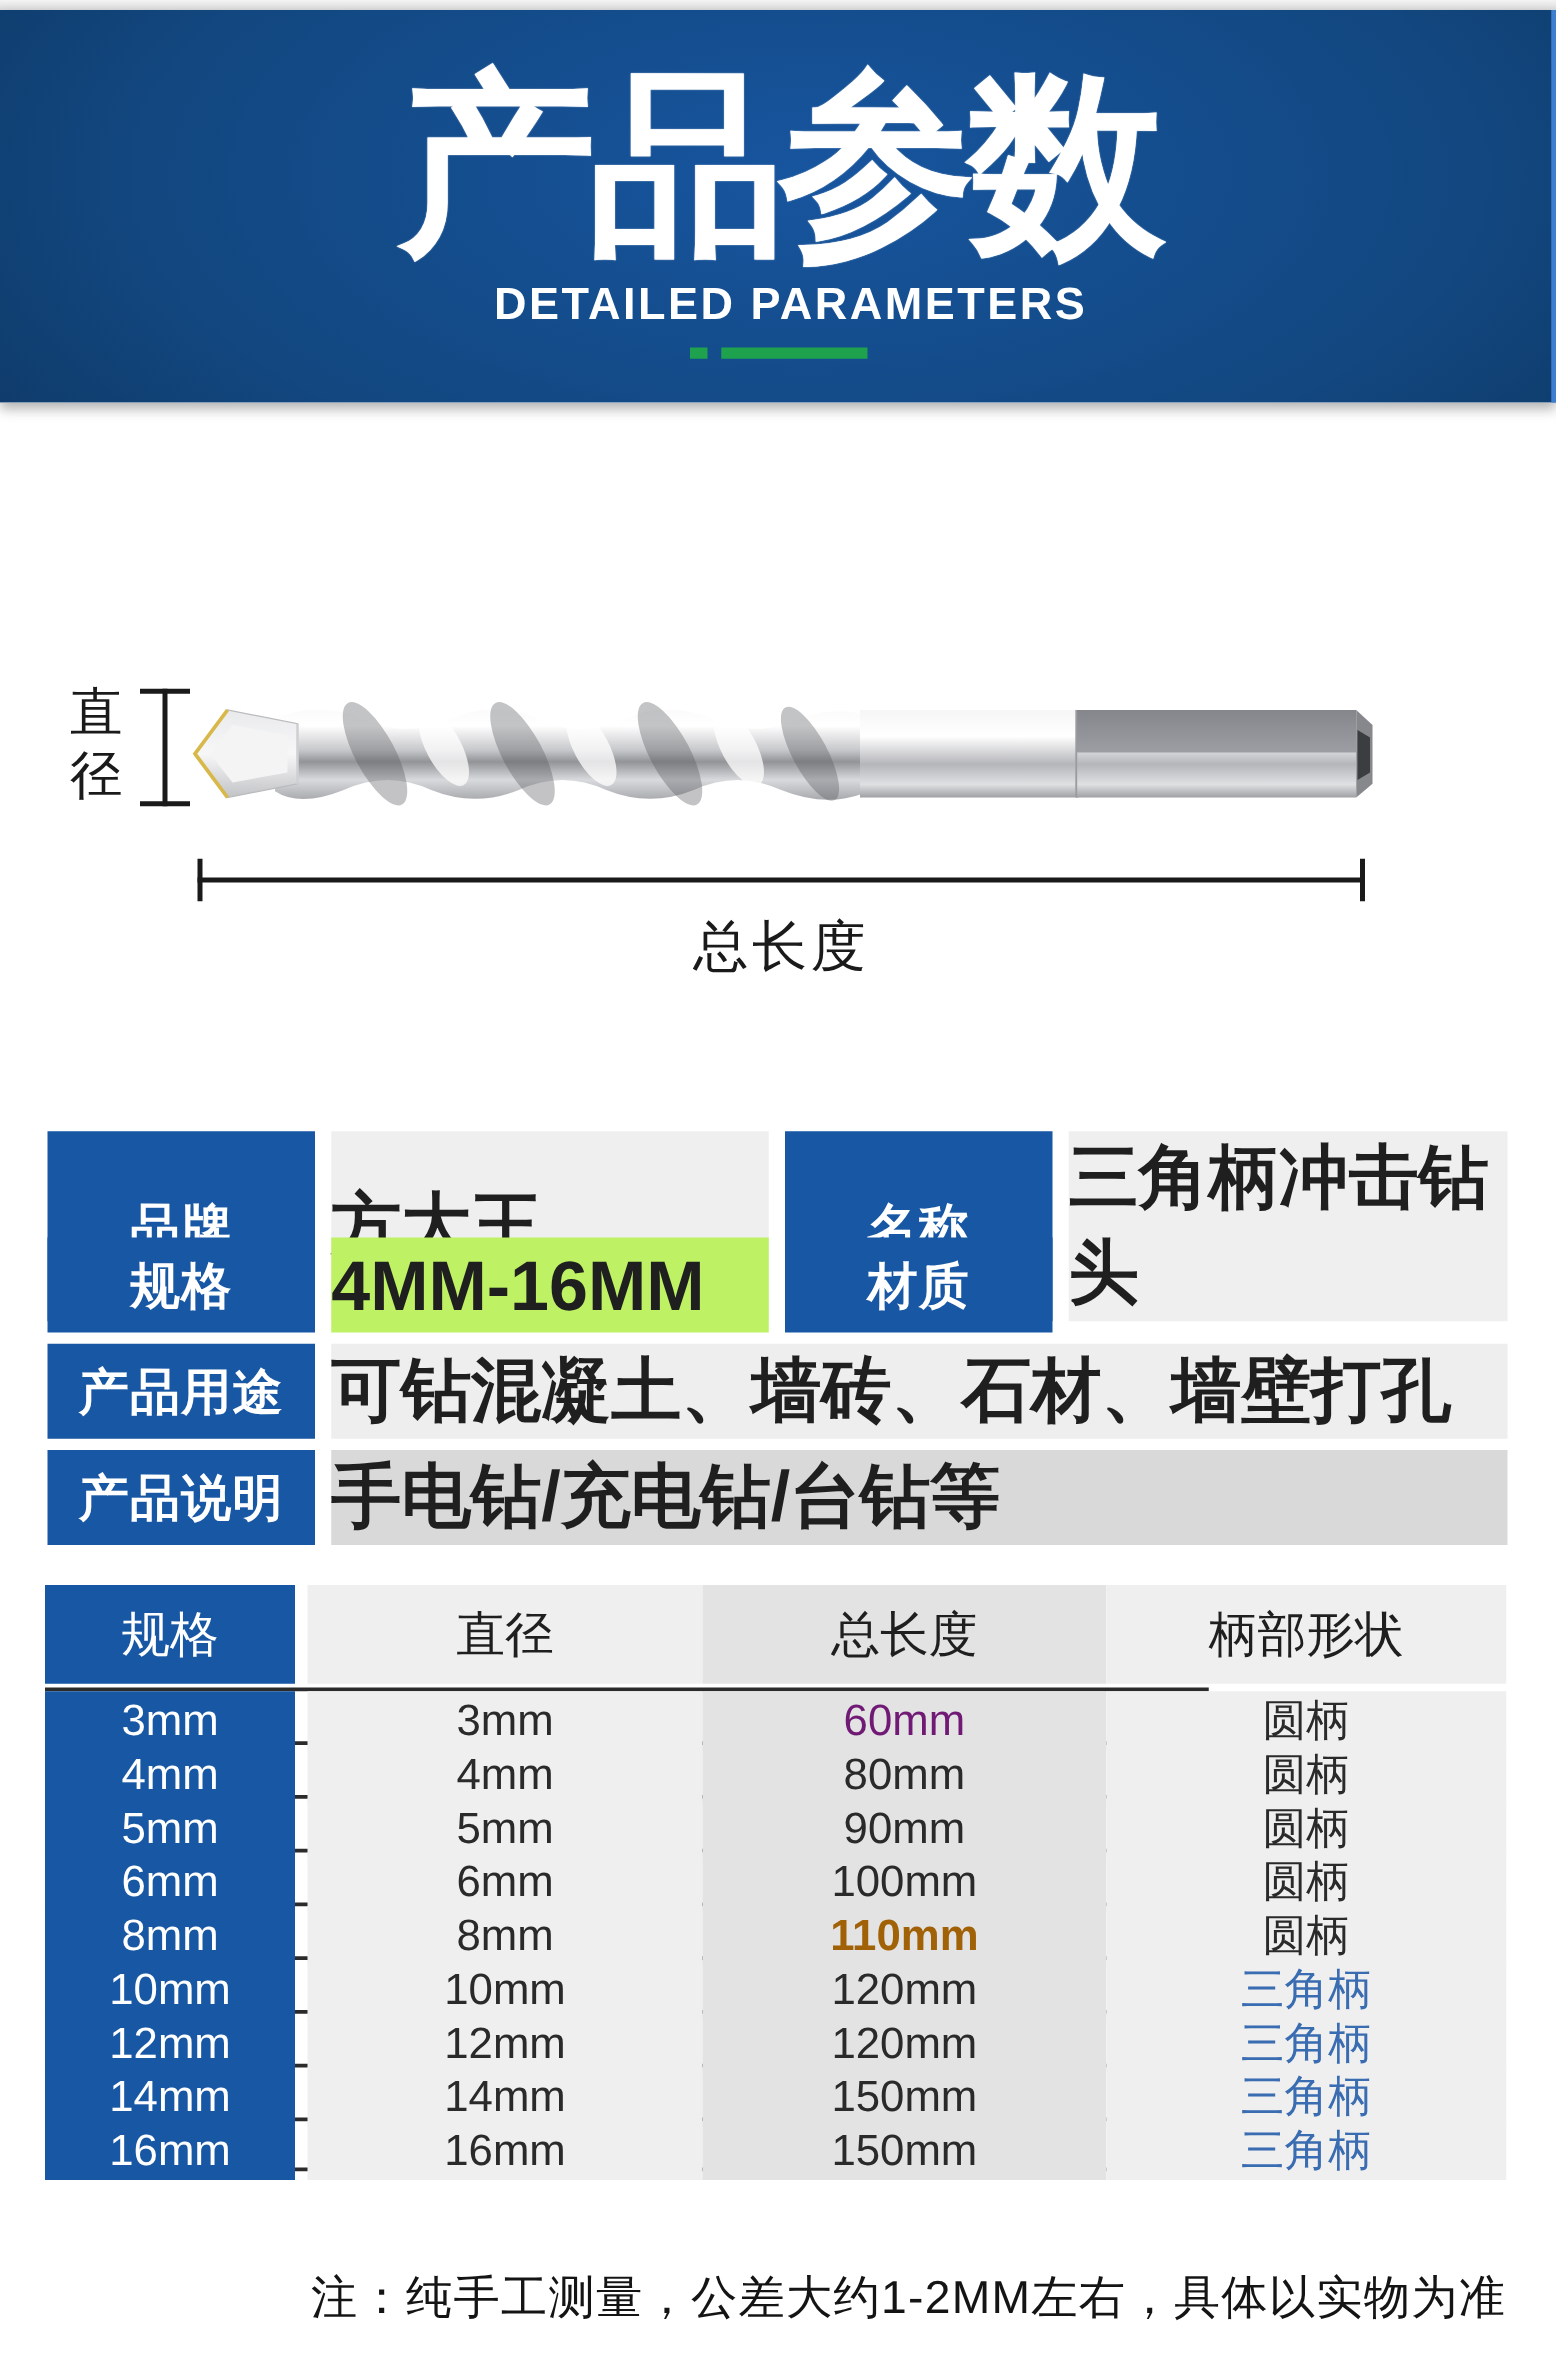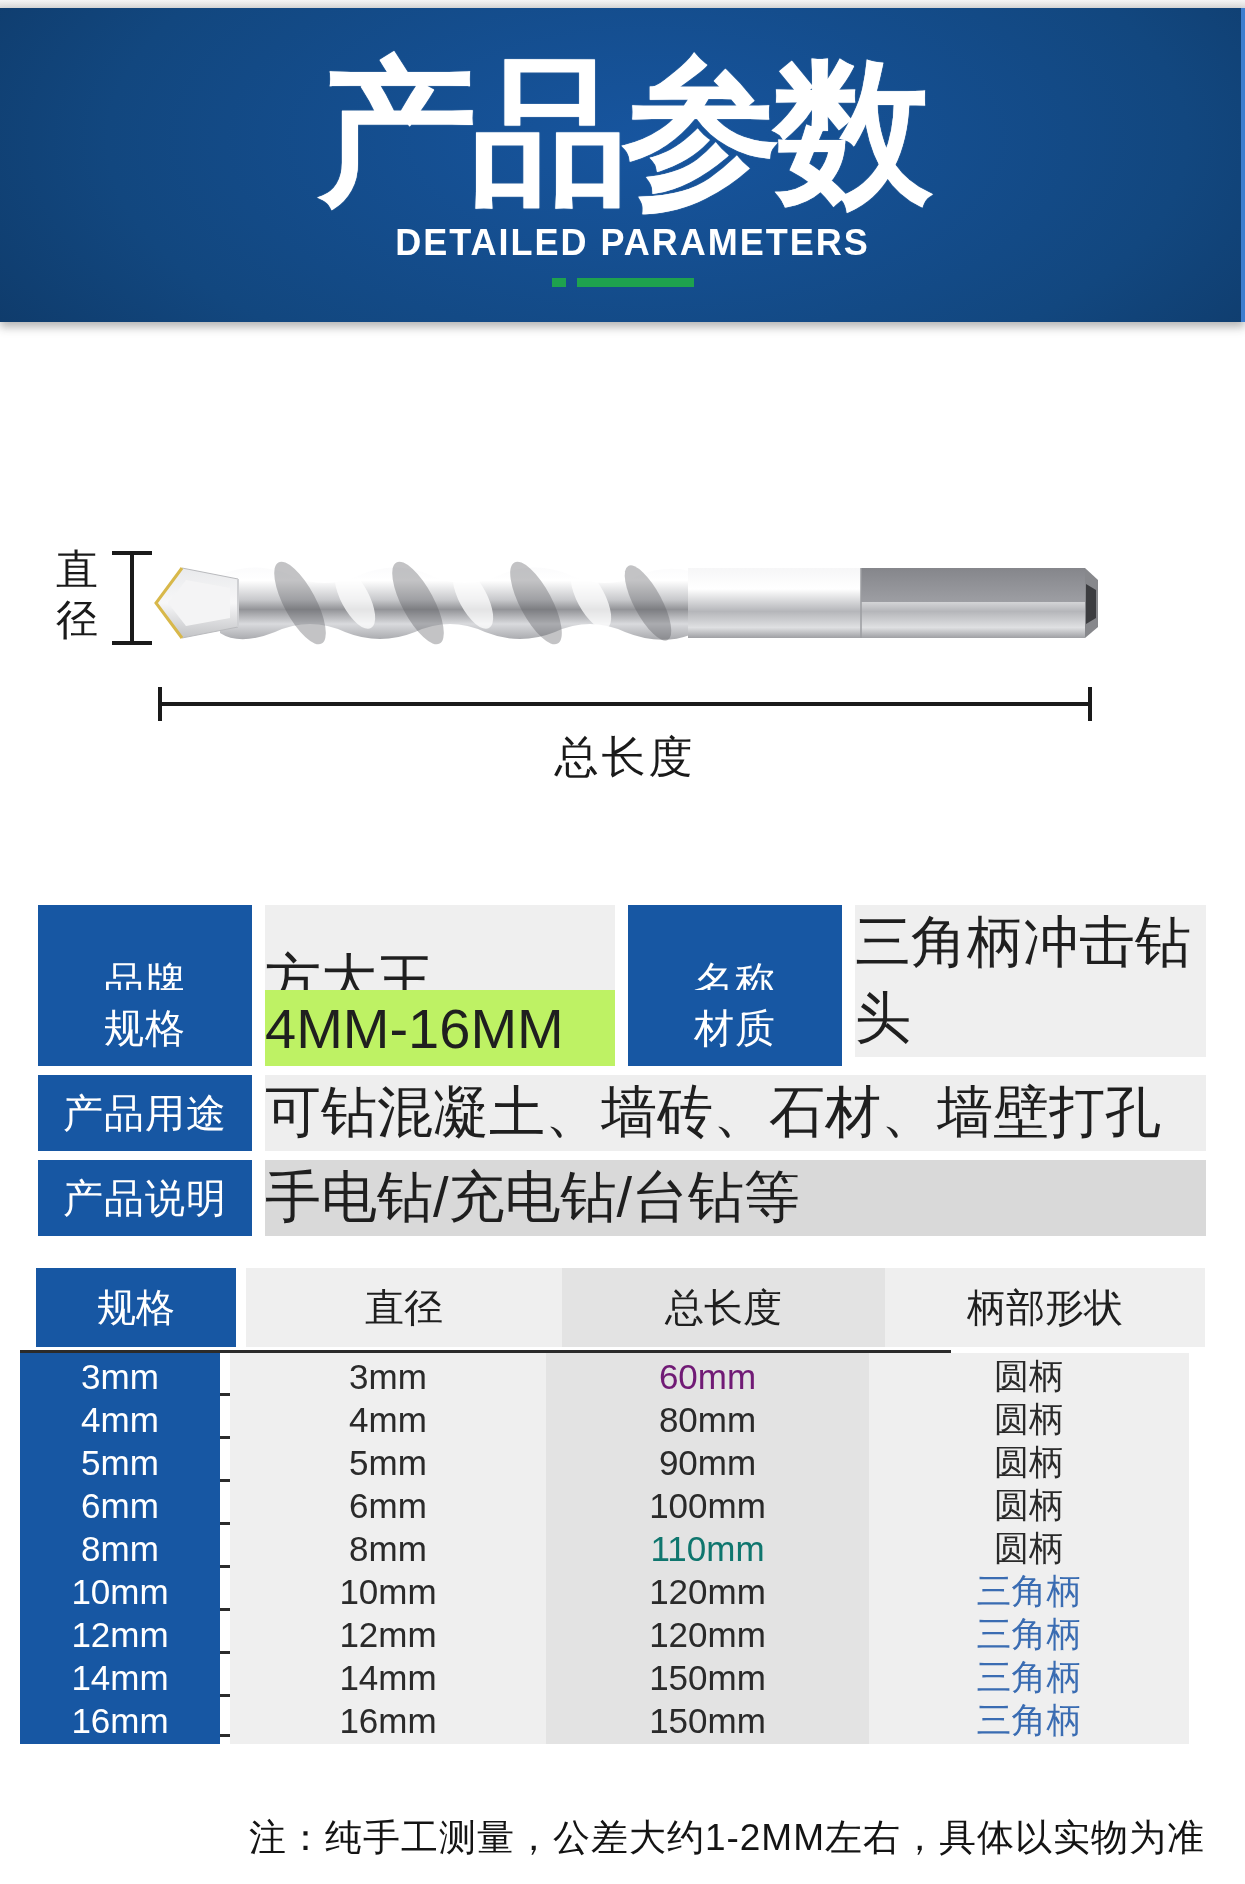--- a/index.html
+++ b/index.html
@@ -55,42 +55,42 @@
   .len-line .h { position:absolute; left:0; top:15px; width:100%; height:4px; background:#1a1a1a; }
   .len-line .t { position:absolute; top:0; width:4px; height:34px; background:#1a1a1a; }
   .len-line .t.l { left:0; } .len-line .t.r { right:0; }
   .len-label {
     position:absolute; left:158px; top:728px; width:934px;
     text-align:center; font-size:44px; color:#1a1a1a; letter-spacing:3px;
   }
   
   .info-row {
     position:absolute; left:38px; width:1168px; height:76px;
-    display:grid; column-gap:13px;
+    display:grid; column-gap:13px;font-weight:bold;
   }
   .info-row.half { grid-template-columns:214px 350px 214px 351px; }
   .info-row.full { grid-template-columns:214px 941px; }
   .cell-label {
     display:flex; align-items:center; justify-content:center;
     color:#ffffff; font-size:40px; letter-spacing:1px;
   }
   .cell-value {
     display:flex; align-items:center;
     font-size:56px; color:#1f1f1f;
   }
   
   .spec-header {
     position:absolute; left:36px; top:1268px; width:1169px; height:79px;
     display:grid; grid-template-columns:200px 10px 316px 323px 320px;
   }
   .spec-header > div {
     display:flex; align-items:center; justify-content:center;
     font-size:39px; color:#1f1f1f;
   }
-  .spec-body { position:absolute; left:20px; top:1350px; width:931px; }
+  .spec-body { position:absolute; left:36px; top:1350px; width:931px; }
   .spec-row {
     display:grid; grid-template-columns:200px 10px 316px 323px 320px;
     height:43px; border-top:3px solid #2b2b2b;
   }
   .spec-body .spec-row:last-child { border-bottom:3px solid #2b2b2b; }
   .spec-row > div {
     display:flex; align-items:center; justify-content:center;
     font-size:35px; color:#2a2a2a;
   }
   .note {
@@ -238,21 +238,21 @@
       <div style="background: rgb(23, 87, 163); color: rgb(255, 255, 255);">6mm</div>
       <div></div>
       <div style="background: rgb(239, 239, 239); color: rgb(42, 42, 42);">6mm</div>
       <div style="background: rgb(227, 227, 227); color: rgb(42, 42, 42);">100mm</div>
       <div style="background: rgb(239, 239, 239); color: rgb(42, 42, 42);">圆柄</div>
     </div>
     <div class="spec-row">
       <div style="background: rgb(23, 87, 163); color: rgb(255, 255, 255);">8mm</div>
       <div></div>
       <div style="background: rgb(239, 239, 239); color: rgb(42, 42, 42);">8mm</div>
-      <div style="background: rgb(227, 227, 227); color: #0f766e;">110mm</div>
+      <div style="background: rgb(227, 227, 227); color: #a16207; font-weight: bold;">110mm</div>
       <div style="background: rgb(239, 239, 239); color: rgb(42, 42, 42);">圆柄</div>
     </div>
     <div class="spec-row">
       <div style="background: rgb(23, 87, 163); color: rgb(255, 255, 255);">10mm</div>
       <div></div>
       <div style="background: rgb(239, 239, 239); color: rgb(42, 42, 42);">10mm</div>
       <div style="background: rgb(227, 227, 227); color: rgb(42, 42, 42);">120mm</div>
       <div style="background: rgb(239, 239, 239); color: rgb(58, 108, 178);">三角柄</div>
     </div>
     <div class="spec-row">

